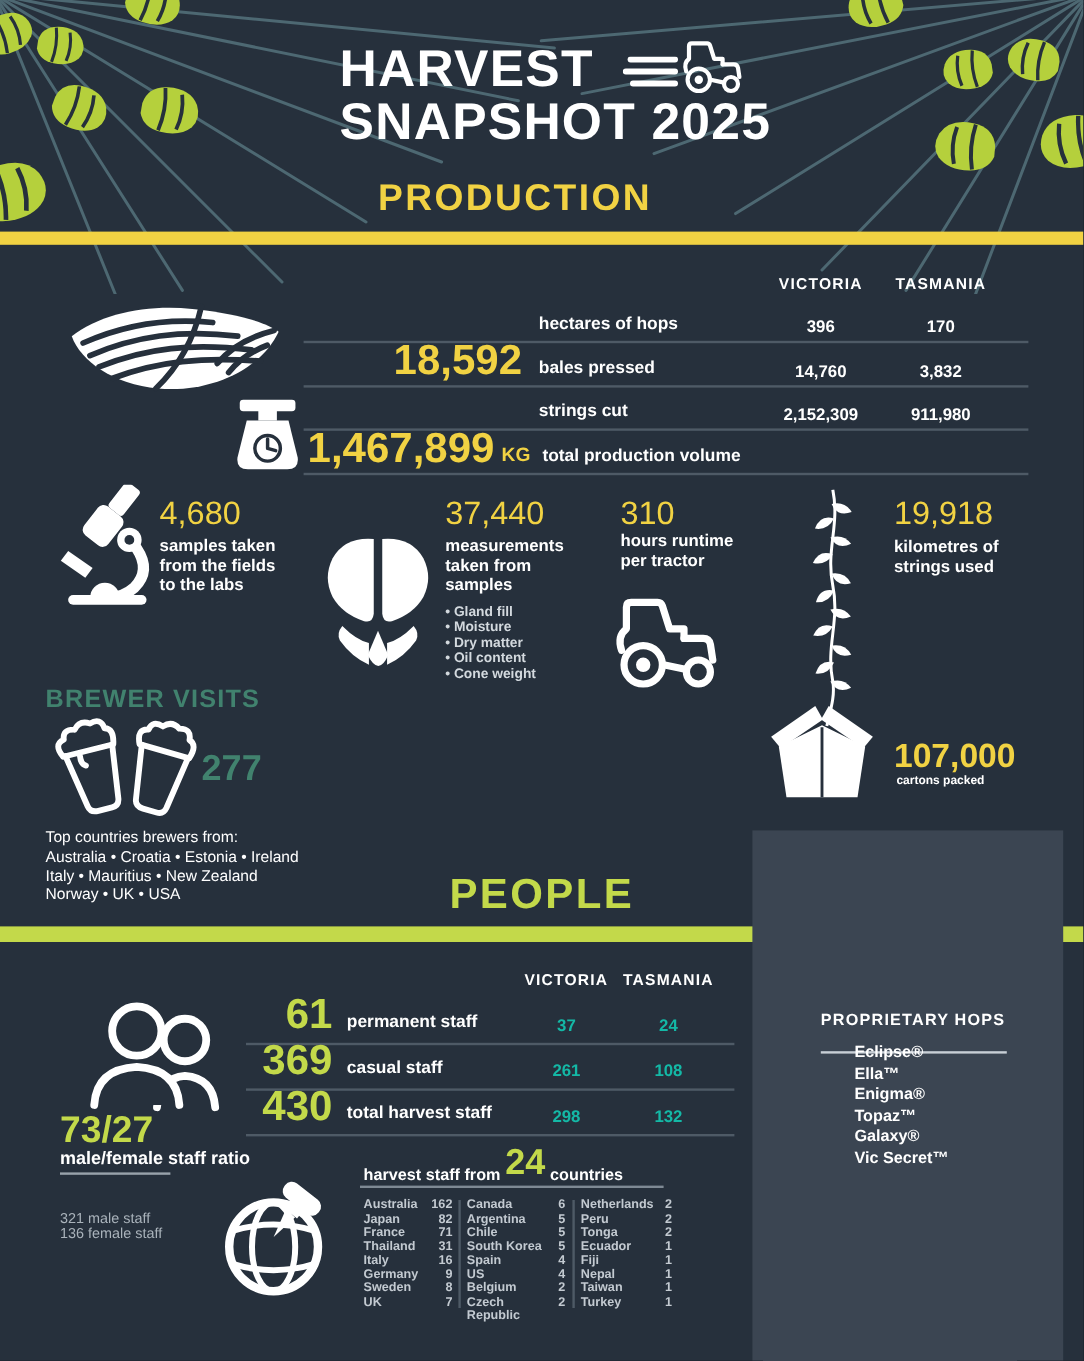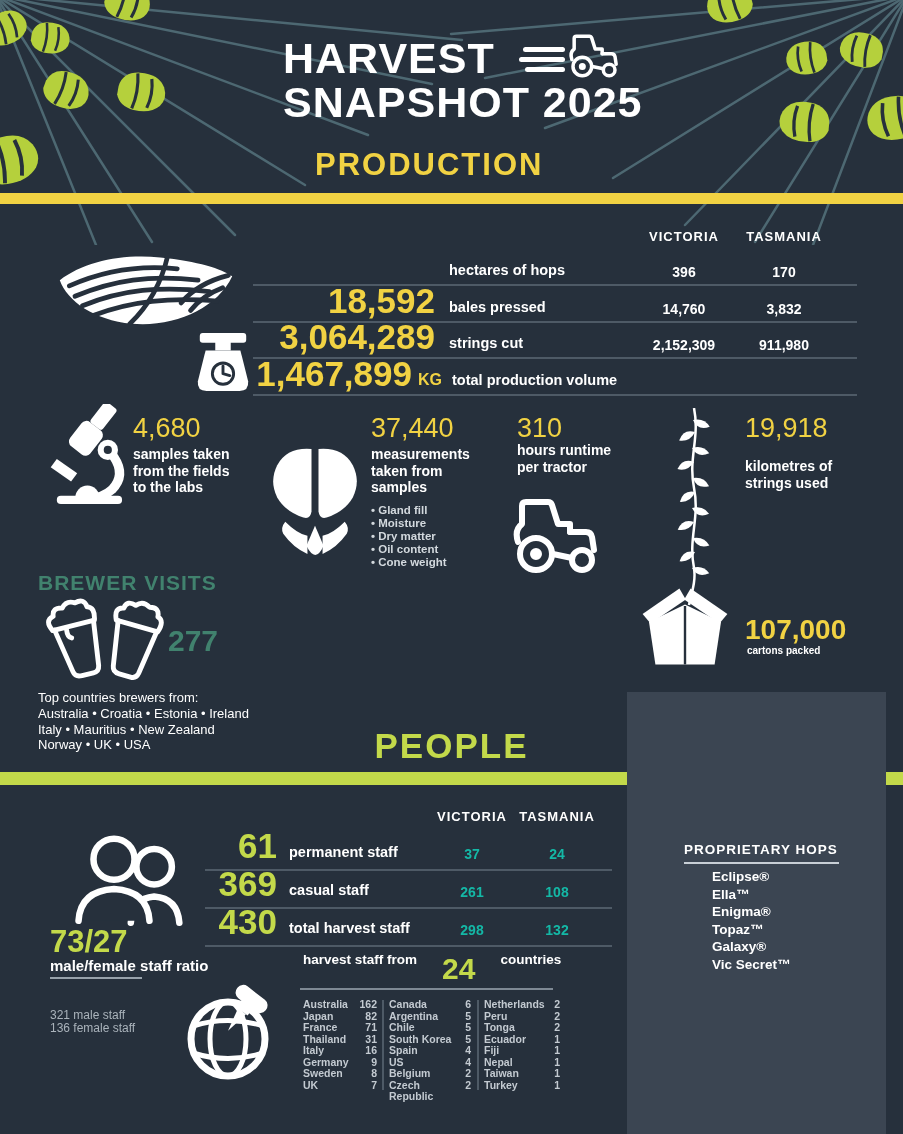--- a/index.html
+++ b/index.html
@@ -153,21 +153,20 @@
 
   <div class="prow" style="left:233px;top:283px">
     <span class="pval">18,592</span>
     <span class="plabel" style="left:216px">bales pressed</span>
     <span class="pstate" style="left:406px">14,760</span>
     <span class="pstate" style="left:506px">3,832</span>
   </div>
   <div class="hline" style="left:253px;top:321px;width:604px"></div>
 
   <div class="prow" style="left:233px;top:319px">
-    <span class="pval">3,064,289</span>
     <span class="plabel" style="left:216px">strings cut</span>
     <span class="pstate" style="left:406px">2,152,309</span>
     <span class="pstate" style="left:506px">911,980</span>
   </div>
   <div class="hline" style="left:253px;top:357px;width:604px"></div>
 
   <div class="prow" style="left:233px;top:356px">
     <span class="pval" style="width:179px">1,467,899</span>
     <span class="punit" style="left:185px">KG</span>
     <span class="plabel" style="left:219px">total production volume</span>
@@ -254,21 +253,21 @@
     <use href="#lf" transform="translate(31,70) rotate(30)"></use>
     <use href="#lf" transform="translate(33,84) rotate(150)"></use>
     <use href="#lf" transform="translate(30,100) rotate(22)"></use>
     <use href="#lf" transform="translate(32,114) rotate(158)"></use>
     <use href="#lf" transform="translate(31,130) rotate(28)"></use>
     <use href="#lf" transform="translate(33,144) rotate(152)"></use>
     <use href="#lf" transform="translate(30,160) rotate(20)"></use>
   </svg>
   <div class="abs" style="left:745px;top:414px">
     <div class="stat-val">19,918</div>
-    <div style="margin-top:16px">
+    <div style="margin-top:5px">
       <div class="stat-line">kilometres of</div>
       <div class="stat-line">strings used</div>
     </div>
   </div>
 
   <div class="abs teal section-heading" style="left:38px;top:571px;font-size:21px;letter-spacing:1px">BREWER VISITS</div>
   <svg class="abs" style="left:45px;top:598px" width="120" height="88" viewBox="0 0 120 90">
     <g stroke="#fff" stroke-width="5" fill="none" stroke-linecap="round" stroke-linejoin="round">
       <g transform="rotate(-14 30 45)">
         <path d="M12,28 L20,74 Q21,80 28,80 L40,80 Q46,80 47,74 L53,28"></path>
@@ -298,21 +297,21 @@
     <path d="M65,30 V103" stroke="#26303c" stroke-width="3"></path>
   </svg>
   <div class="abs" style="left:745px;top:614px;font-size:28px;font-weight:bold;color:#f1d243">107,000</div>
   <div class="abs" style="left:747px;top:645px;font-size:10px;font-weight:bold">cartons packed</div>
 
   <div class="abs section-heading" style="left:0;top:726px;width:903px;text-align:center;font-size:35px;color:#c3d94a">PEOPLE</div>
   <div class="bar" style="top:772px;height:13px;background:#c3d94a;z-index:1"></div>
 
   <div class="panel">
     <div class="abs" style="left:57px;top:150px;font-size:13.5px;font-weight:bold;letter-spacing:1px;
-         border-bottom:2px solid #c8cfd6;padding-bottom:5px;width:155px">PROPRIETARY HOPS</div>
+         border-bottom:2px solid #c8cfd6;padding-bottom:19px;width:155px">PROPRIETARY HOPS</div>
     <div class="abs" style="left:57px;top:176px">
       <div class="hopitem">Eclipse®</div>
       <div class="hopitem">Ella™</div>
       <div class="hopitem">Enigma®</div>
       <div class="hopitem">Topaz™</div>
       <div class="hopitem">Galaxy®</div>
       <div class="hopitem">Vic Secret™</div>
     </div>
   </div>
 
@@ -351,21 +350,21 @@
     <span class="sstate" style="left:307px">132</span>
   </div>
   <div class="hline" style="left:205px;top:945px;width:407px"></div>
 
   <div class="abs" style="left:50px;top:924px;font-size:31px;font-weight:bold;color:#c3d94a">73/27</div>
   <div class="abs" style="left:50px;top:957px;font-size:15px;font-weight:bold">male/female staff ratio</div>
   <div class="hline" style="left:50px;top:977px;width:92px;background:#98a2ab;height:1.5px"></div>
   <div class="abs small-gray" style="left:50px;top:981px">321 male staff</div>
   <div class="abs small-gray" style="left:50px;top:994px">136 female staff</div>
 
-  <div class="abs" style="left:303px;top:952px;display:flex;align-items:flex-start;gap:25px;height:34px">
+  <div class="abs" style="left:303px;top:952px;display:flex;align-items:flex-end;gap:4px;height:34px">
     <span style="font-size:13.5px;font-weight:bold">harvest staff from</span>
     <span style="font-size:30px;font-weight:bold;color:#c3d94a">24</span>
     <span style="font-size:13.5px;font-weight:bold">countries</span>
   </div>
   <div class="hline" style="left:300px;top:988px;width:253px;background:#7e8994"></div>
 
   <svg class="abs" style="left:178px;top:982px" width="116" height="100" viewBox="0 0 116 100">
     <circle cx="50" cy="57" r="37" fill="none" stroke="#fff" stroke-width="7"></circle>
     <path d="M15,44 Q50,33 85,44 M15,71 Q50,82 85,71" fill="none" stroke="#fff" stroke-width="5"></path>
     <ellipse cx="50" cy="57" rx="18" ry="37" fill="none" stroke="#fff" stroke-width="5"></ellipse>

